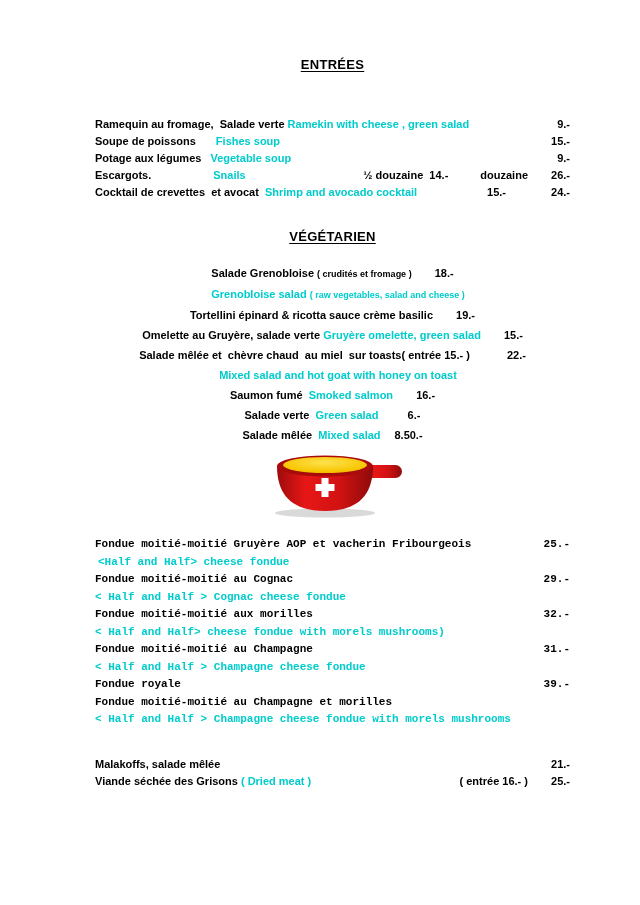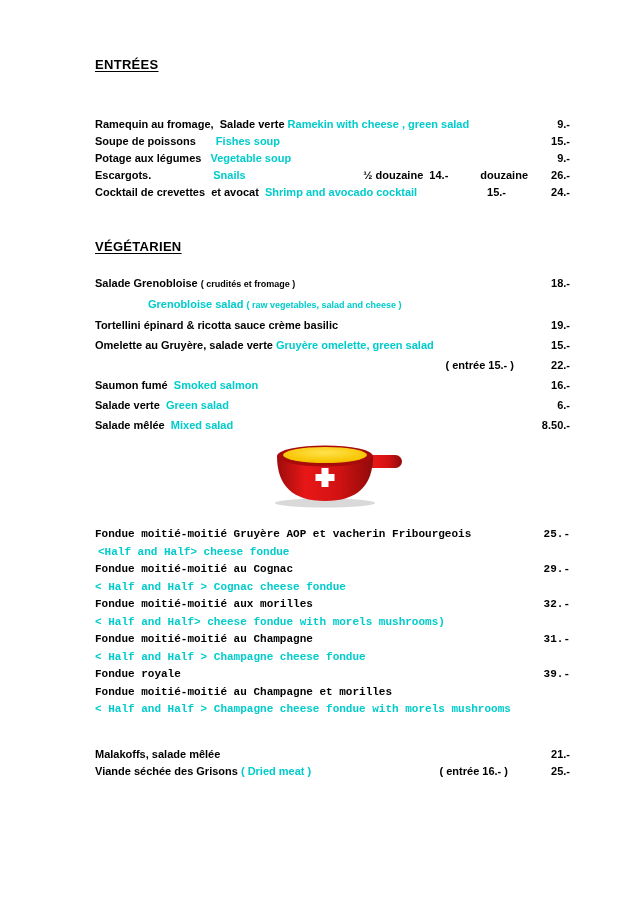--- a/index.html
+++ b/index.html
@@ -14,21 +14,21 @@
     overflow: hidden;
   }
   .page {
     width: 640px;
     height: 905px;
     padding: 57px 70px 0 95px;
   }
   .section-title {
     font-size: 13px;
     line-height: 16px;
-    text-align: left;
+    text-align: center;
     margin: 0;
     text-decoration: underline;
     text-underline-offset: 2px;
     letter-spacing: 0.3px;
     font-weight: 700;
   }
   .rows { display: flex; flex-direction: column; }
   .menu-row {
     display: flex;
     align-items: baseline;
@@ -36,22 +36,22 @@
     line-height: 14px;
   }
   .row-left { flex: 1; display: flex; align-items: baseline; min-width: 0; }
   .seg { white-space: pre; }
   .cyan { color: var(--accent, #00cccc); }
   .small { font-size: 9px; }
   .push { margin-left: auto; }
   .row-price { width: 42px; text-align: right; flex: none; white-space: pre; }
 
   #section-entrees .rows { margin-top: 44px; gap: 3px; }
-  #section-vegetarien { margin-top: 40px; }
-  #section-vegetarien .rows { margin-top: 21px; gap: 6px; }
+  #section-vegetarien { margin-top: 30px; }
+  #section-vegetarien .rows { margin-top: 21px; gap: 6px; align-items: center; }
   .illustration { text-align: center; margin-top: 6px; height: 70px; }
   #section-fondues { margin-top: 20px; font-family: Liberation Mono, monospace; }
   #section-fondues .rows { gap: 4px; }
   #section-fondues .menu-row { line-height: 13.5px; }
   #section-specialites { margin-top: 30px; }
   #section-specialites .rows { gap: 3px; }
 </style>
 </head>
 <body>
 
@@ -126,23 +126,30 @@
         </div>
         <div class="menu-row">
           <div class="row-left">
             <span class="seg">Omelette au Gruyère, salade verte </span>
             <span class="seg cyan">Gruyère omelette, green salad</span>
           </div>
           <div class="row-price">15.-</div>
         </div>
         <div class="menu-row">
           <div class="row-left">
+            <span class="seg">Salade mêlée et  chèvre chaud  au miel  sur toasts</span>
             <span class="seg push" style="margin-right: 14px;">( entrée 15.- )</span>
           </div>
           <div class="row-price">22.-</div>
+        </div>
+        <div class="menu-row" style="padding-left: 53px;">
+          <div class="row-left">
+            <span class="seg cyan">Mixed salad and hot goat with honey on toast</span>
+          </div>
+          <div class="row-price"></div>
         </div>
         <div class="menu-row">
           <div class="row-left">
             <span class="seg">Saumon fumé  </span>
             <span class="seg cyan">Smoked salmon</span>
           </div>
           <div class="row-price">16.-</div>
         </div>
         <div class="menu-row">
           <div class="row-left">
@@ -264,20 +271,20 @@
         <div class="menu-row">
           <div class="row-left">
             <span class="seg">Malakoffs, salade mêlée</span>
           </div>
           <div class="row-price">21.-</div>
         </div>
         <div class="menu-row">
           <div class="row-left">
             <span class="seg">Viande séchée des Grisons </span>
             <span class="seg cyan">( Dried meat )</span>
-            <span class="seg push" style="margin-right: 20px;">( entrée 16.- )</span>
+            <span class="seg push" style="margin-right: 0;">( entrée 16.- )</span>
           </div>
           <div class="row-price">25.-</div>
         </div>
       </div>
   </section>
 
 </div>
 
 </body></html>

